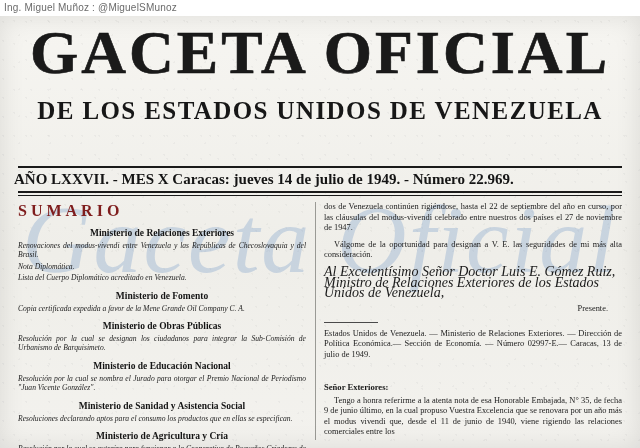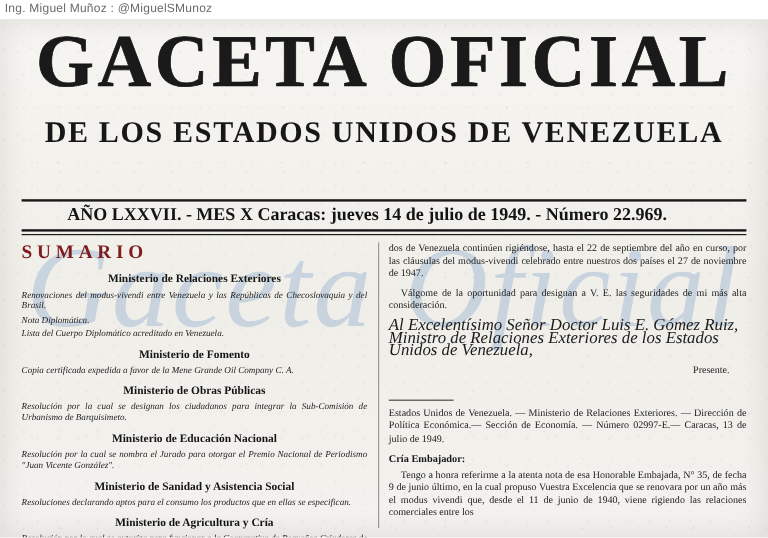--- a/index.html
+++ b/index.html
@@ -107,23 +107,22 @@
     left: 18px;
     width: 604px;
     background: #1a1a1a;
   }
   .rule-top { top: 150px; height: 2px; }
   .rule-bottom { top: 175px; height: 2px; }
   .rule-thin { top: 179px; height: 1px; }
   .issue-line {
     position: absolute;
     top: 152px;
-    left: 4px;
+    left: 14px;
     width: 604px;
-    text-align: center;
     font-family: "Liberation Serif", serif;
     font-weight: bold;
     font-size: 15px;
     line-height: 22px;
     color: #141414;
     white-space: nowrap;
   }
   
   .columns {
     position: absolute;
@@ -195,35 +194,35 @@
     font-size: 14px;
     line-height: 10.6px;
     font-style: italic;
     margin-bottom: 4px;
     color: #1b1b1b;
   }
   .presente {
     text-align: right;
     font-size: 8.4px;
     line-height: 11px;
-    margin-bottom: 19px;
+    margin-bottom: 8px;
     padding-right: 14px;
     color: #1b1b1b;
   }
   .hairline {
     width: 54px;
     height: 1px;
     background: #4a4a4a;
     margin: 2px 0 6px 0;
   }
   .org-head {
     font-size: 8.4px;
     line-height: 10.6px;
     text-align: justify;
-    margin-bottom: 5px;
+    margin-bottom: 21px;
     color: #1b1b1b;
   }
   .salutation {
     font-size: 8.6px;
     line-height: 11px;
     font-weight: bold;
     margin-bottom: 3px;
     color: #171717;
   }
   .edge-shadow {
@@ -283,20 +282,20 @@
 
       </div>
 
       <div class="col col-right">
         <div class="rcol-p noindent">dos de Venezuela continúen rigiéndose, hasta el 22 de septiembre del año en curso, por las cláusulas del modus-vivendi celebrado entre nuestros dos países el 27 de noviembre de 1947.</div>
         <div class="rcol-p">Válgome de la oportunidad para designan a V. E. las seguridades de mi más alta consideración.</div>
         <div class="addressee">Al Excelentísimo Señor Doctor Luis E. Gómez Ruiz, Ministro de Relaciones Exteriores de los Estados Unidos de Venezuela,</div>
         <div class="presente">Presente.</div>
         <div class="hairline"></div>
         <div class="org-head">Estados Unidos de Venezuela. — Ministerio de Relaciones Exteriores. — Dirección de Política Económica.— Sección de Economía. — Número 02997-E.— Caracas, 13 de julio de 1949.</div>
-        <div class="salutation">Cría Embajador:</div>
+        <div class="salutation">Señor Exteriores:</div>
         <div class="rcol-p">Tengo a honra referirme a la atenta nota de esa Honorable Embajada, N° 35, de fecha 9 de junio último, en la cual propuso Vuestra Excelencia que se renovara por un año más el modus vivendi que, desde el 11 de junio de 1940, viene rigiendo las relaciones comerciales entre los</div>
       </div>
     </div>
 
     <div class="edge-shadow"></div>
   </div>
 </div>
 
 </body></html>

